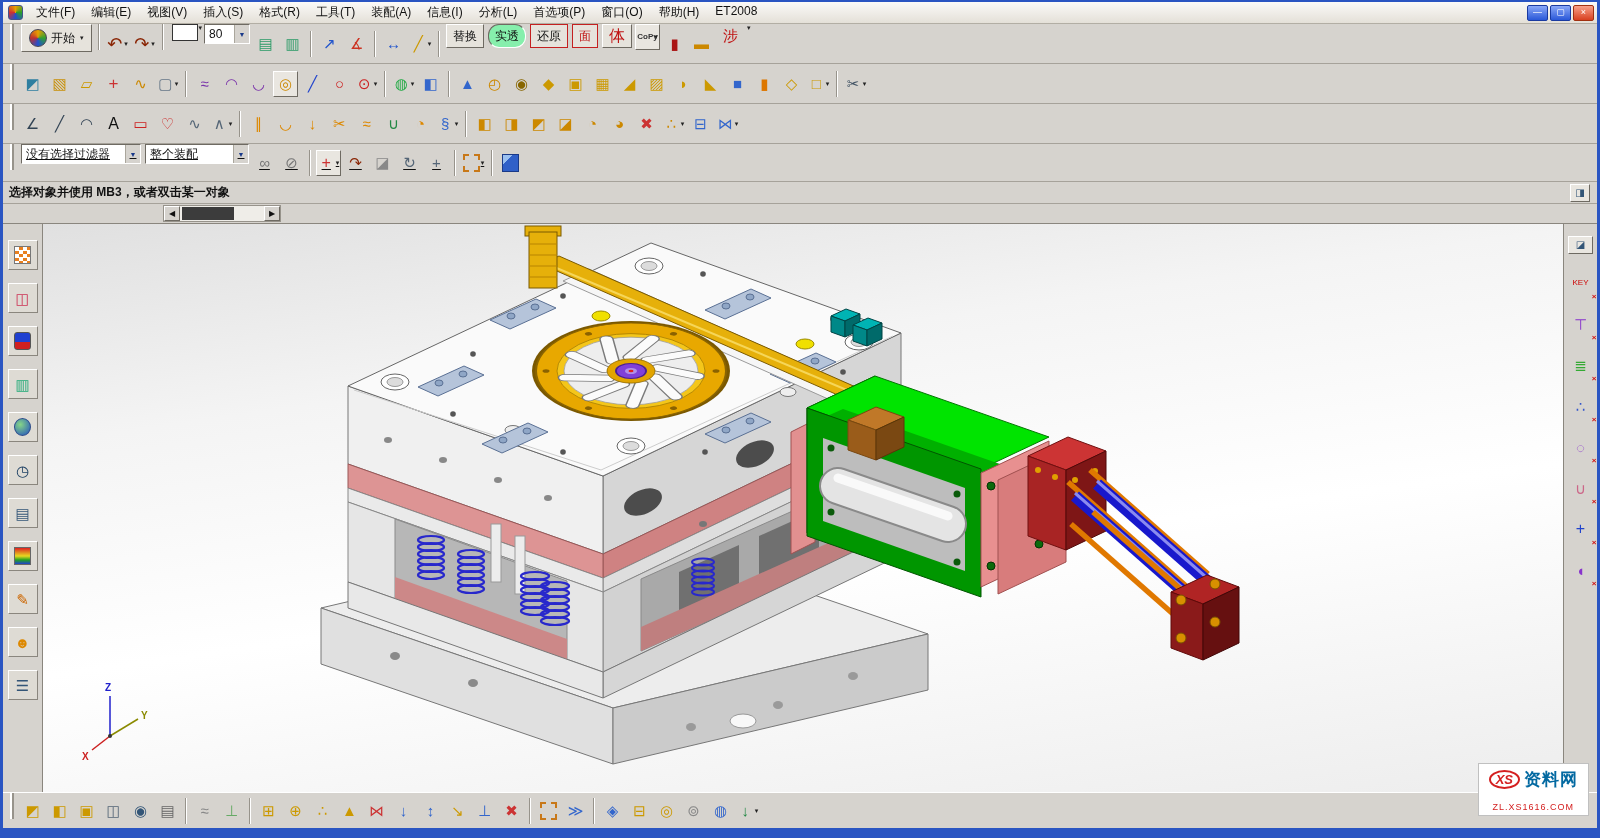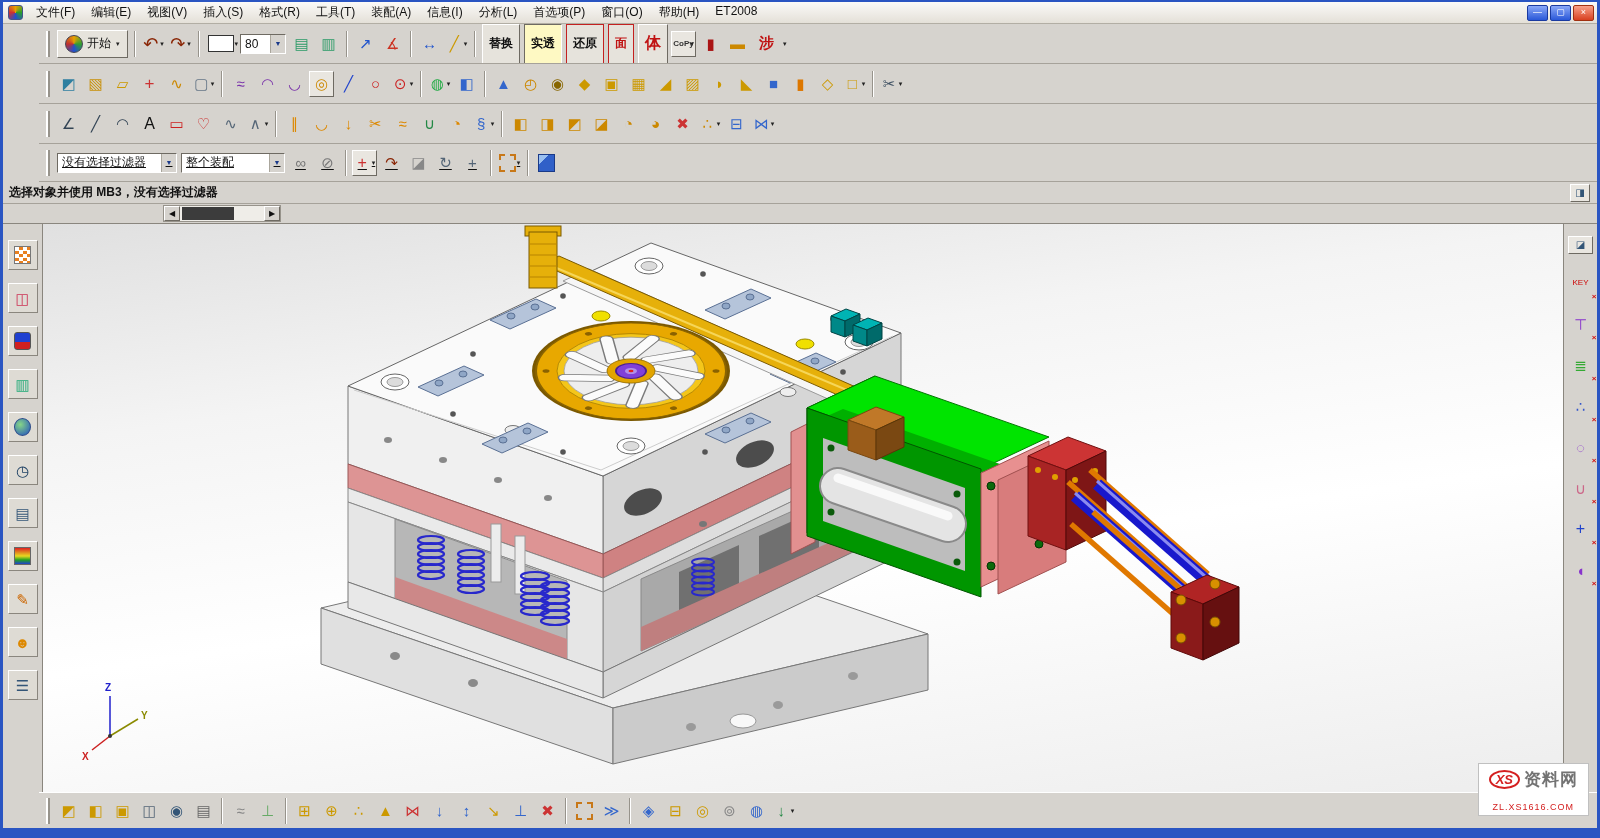--- a/index.html
+++ b/index.html
@@ -9,31 +9,31 @@
        font-size:12px;color:#111;overflow:hidden;}
   
   .menubar{height:22px;display:flex;align-items:center;background:linear-gradient(#fbfaf8,#e4e0d8);border-bottom:1px solid #b2aea4;padding:0 3px;flex-shrink:0;}
   .app-icon{width:15px;height:15px;margin:0 5px 0 2px;border-radius:3px;background:conic-gradient(#e8a000,#2aa02a,#2050d0,#d03030,#e8a000);border:1px solid #44538a;}
   .menu-item{padding:2px 8px;cursor:default;white-space:nowrap;}
   .win-controls{margin-left:auto;display:flex;gap:2px;}
   .win-btn{width:21px;height:16px;display:flex;align-items:center;justify-content:center;color:#fff;font-size:9px;line-height:1;
            background:linear-gradient(#8aa8f8,#2a58d8);border:1px solid #1a3aa0;border-radius:2px;}
   .win-btn.close{background:linear-gradient(#f8a088,#d84020);border-color:#a03010;}
   
-  .toolbar{display:flex;align-items:center;background:#d6d3ce;border-bottom:1px solid #a6a29a;padding:0 3px;flex-shrink:0;overflow:hidden;white-space:nowrap;margin-left:36px;}
+  .toolbar{display:flex;background:#d6d3ce;border-bottom:1px solid #a6a29a;padding:0 3px;flex-shrink:0;overflow:hidden;white-space:nowrap;}
   .tb1{height:40px;} .tb2{height:40px;} .tb3{height:40px;} .selbar{height:38px;text-decoration:underline;} .bottombar{height:36px;border-top:1px solid #fff;border-bottom:none;}
   .grip{width:5px;height:26px;margin:0 4px;background:linear-gradient(90deg,#ffffff 2px,#97938b 2px,#97938b 4px,transparent 4px);flex-shrink:0;}
   .tb-btn{position:relative;min-width:25px;height:26px;display:inline-flex;align-items:center;justify-content:center;margin:0 1px;cursor:default;flex-shrink:0;}
   .tb-btn .glyph{display:inline-flex;align-items:center;justify-content:center;min-width:17px;height:18px;font-size:15px;line-height:1;}
   .tb-btn .glyph.txt{font-size:8px;font-weight:normal;letter-spacing:0;}
   .tb-btn.boxed{border:1px solid;border-color:#fff #6e6a62 #6e6a62 #fff;background:#e9e6e0;}
   .caret{font-size:7px;color:#222;margin-left:1px;}
   .tb-sep{width:0;height:26px;border-left:1px solid #97938b;border-right:1px solid #fff;margin:0 4px;flex-shrink:0;}
-  .txt-btn{display:inline-flex;align-items:center;height:40px;padding:8px 6px;margin:0 2px;border:1px solid;border-color:#fff #6e6a62 #6e6a62 #fff;background:#e6e3dc;font-weight:bold;flex-shrink:0;}
-  .txt-btn.pressed{border-color:#6e6a62 #fff #fff #6e6a62;background:#fef9c3;}
+  .txt-btn{display:inline-flex;align-items:center;height:24px;padding:8px 6px;margin:0 2px;border:1px solid;border-color:#fff #6e6a62 #6e6a62 #fff;background:#e6e3dc;font-weight:normal;flex-shrink:0;}
+  .txt-btn.pressed{border-color:#6e6a62 #fff #fff #6e6a62;background:#86efac;border-radius:11px;}
   .txt-btn.red-frame{border:1px solid #c42020;}
   .red-text{color:#c01212;}
   .big-char{font-size:16px;}
   .start-btn{display:inline-flex;align-items:center;gap:4px;height:28px;padding:0 7px;margin:0 2px;border:1px solid;border-color:#fff #6e6a62 #6e6a62 #fff;background:#e6e3dc;flex-shrink:0;}
   .g-globe2{width:18px;height:18px;border-radius:50%;background:conic-gradient(#e8a000,#30a030,#2050d0,#c03030,#e8a000);border:1px solid #445;}
   .swatch{width:26px;height:17px;background:#fff;border:1px solid #333;margin-left:4px;}
   .field{display:inline-flex;align-items:center;height:20px;background:#fff;border:1px solid;border-color:#6e6a62 #fff #fff #6e6a62;padding-left:4px;margin:0 2px;flex-shrink:0;}
   .field .arrow{width:15px;height:18px;margin-left:auto;background:#d6d3ce;border-left:1px solid #aaa69c;display:flex;align-items:center;justify-content:center;font-size:7px;color:#1a3a8a;}
   .copy-glyph{font-size:8px;font-weight:bold;width:16px;line-height:8px;word-break:break-all;color:#333;text-align:center;}
   
@@ -57,21 +57,21 @@
   .g-rainbow{width:16px;height:14px;background:linear-gradient(180deg,#e02020,#e08020,#e8d820,#20a020,#2040d0);border:1px solid #666;}
   .g-grid-orange{width:16px;height:14px;background:repeating-conic-gradient(#e88020 0% 25%,#ffffff 0% 50%);background-size:8px 7px;border:1px solid #777;}
   .g-thermo{width:7px;height:17px;background:linear-gradient(180deg,#2040d0 58%,#d02020 58%);border:1px solid #555;border-radius:3px;}
   .g-globe{width:16px;height:16px;border-radius:50%;background:radial-gradient(circle at 35% 35%,#86d686,#2050c0);border:1px solid #2a4a8a;}
   .g-dashed{width:15px;height:11px;border:2px dashed #c87818;}
   .g-cube-blue{width:14px;height:13px;background:linear-gradient(135deg,#9ac0f0 32%,#3060c8 32%);border:1px solid #1a3a88;}
   
   .watermark{position:absolute;right:8px;bottom:12px;background:#fff;border:1px solid #c0c0c0;padding:4px 10px 3px;display:flex;flex-direction:column;align-items:center;z-index:9;}
   .wm-row{display:flex;align-items:center;gap:4px;}
   .wm-logo{color:#d42020;font-style:italic;font-weight:bold;font-size:13px;border:2px solid #d42020;border-radius:50%;padding:0 5px;line-height:15px;}
-  .wm-name{color:#737373;font-weight:bold;font-size:17px;letter-spacing:1px;}
+  .wm-name{color:#0369a1;font-weight:bold;font-size:17px;letter-spacing:1px;}
   .wm-url{color:#d42020;font-size:9px;margin-top:11px;letter-spacing:1px;}
 </style>
 </head>
 <body>
 
 <div class="app">
 
   <div class="menubar">
     <span class="app-icon"></span>
     <span style="display:flex;">
@@ -401,21 +401,21 @@
           <span class="caret">▾</span>
         </span>
         <span class="tb-sep"></span>
         <span class="tb-btn">
           <span class="glyph g-cube-blue"></span>
         </span>
       </span>
   </div>
 
   <div class="status-bar">
-    <span>选择对象并使用 MB3，没有选择过滤器</span>
+    <span>选择对象并使用 MB3，或者双击某一对象</span>
     <span class="status-right">
       <span class="tb-btn boxed" style="height:18px;min-width:20px;">
           <span class="glyph" style="font-size:10px;color:#335577;">◨</span>
         </span>
     </span>
   </div>
   <div class="scroll-row">
     <span class="mini-scrollbar">
       <span class="sb-arrow">◀</span>
       <span class="sb-thumb"></span>

